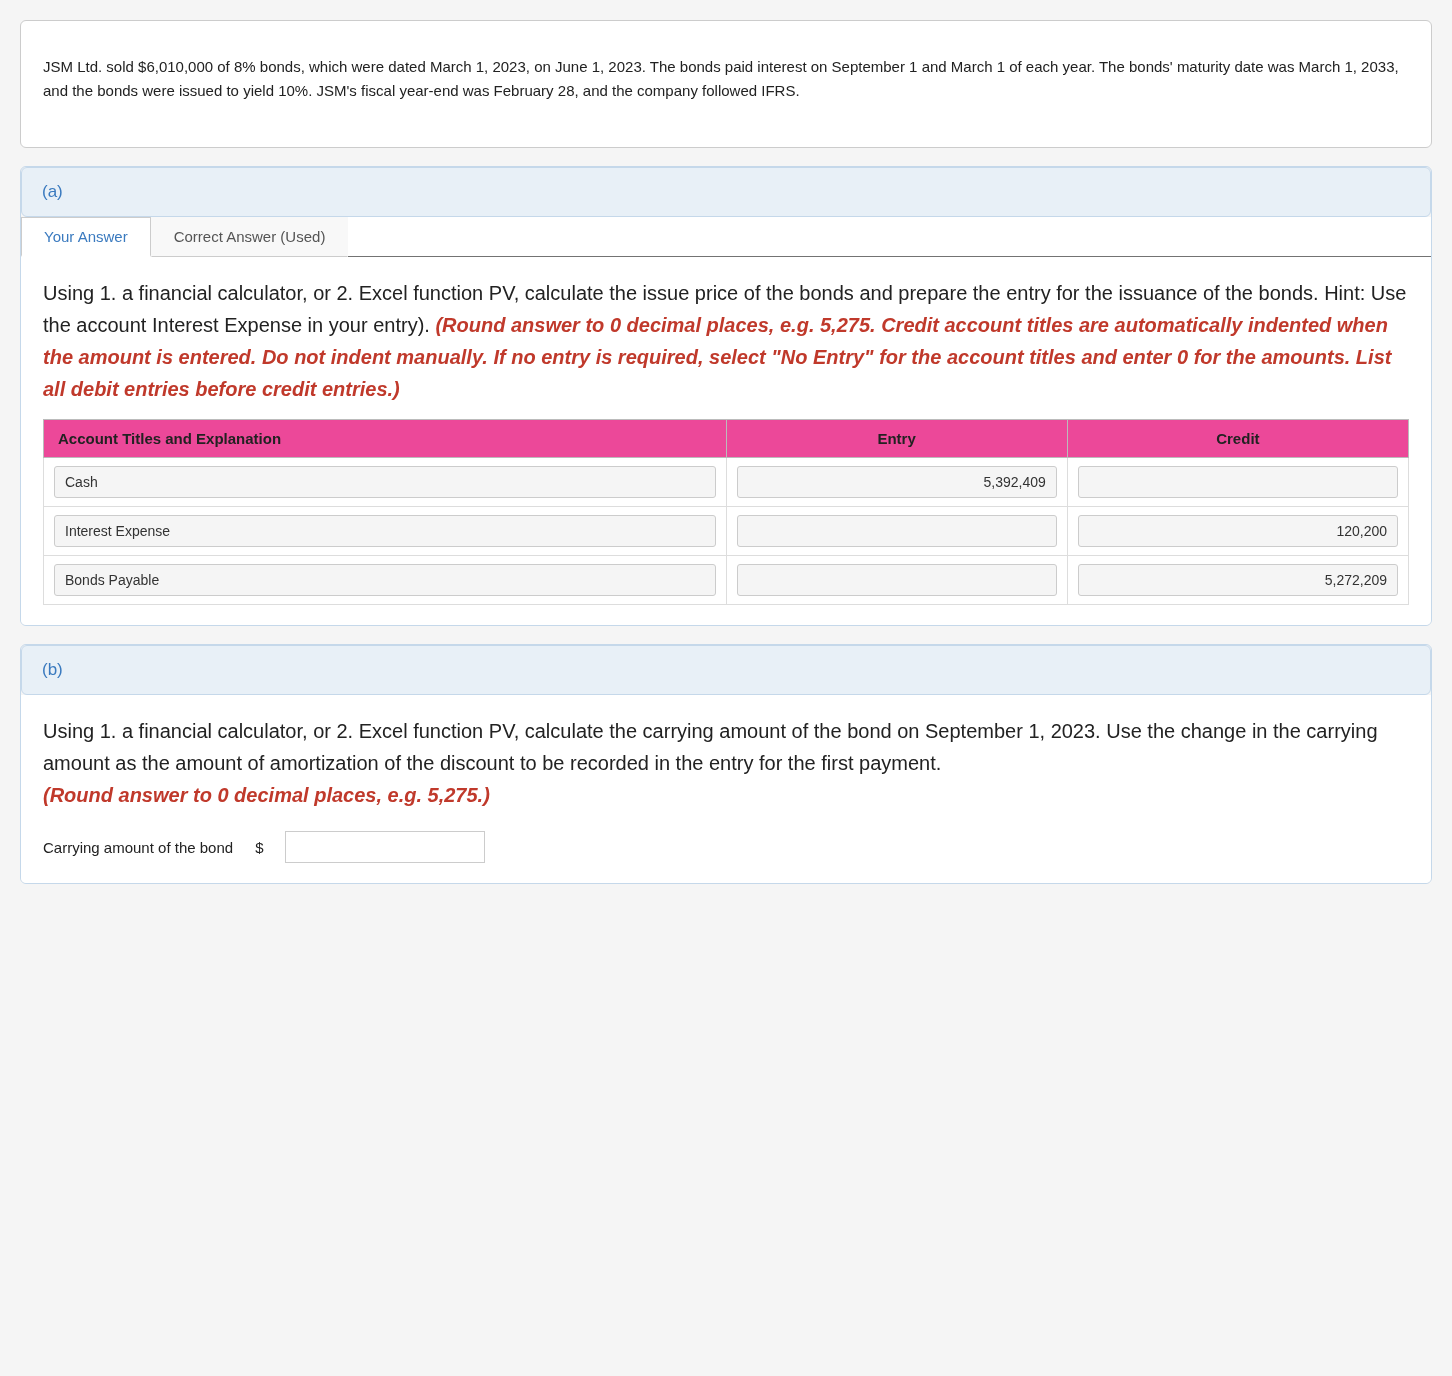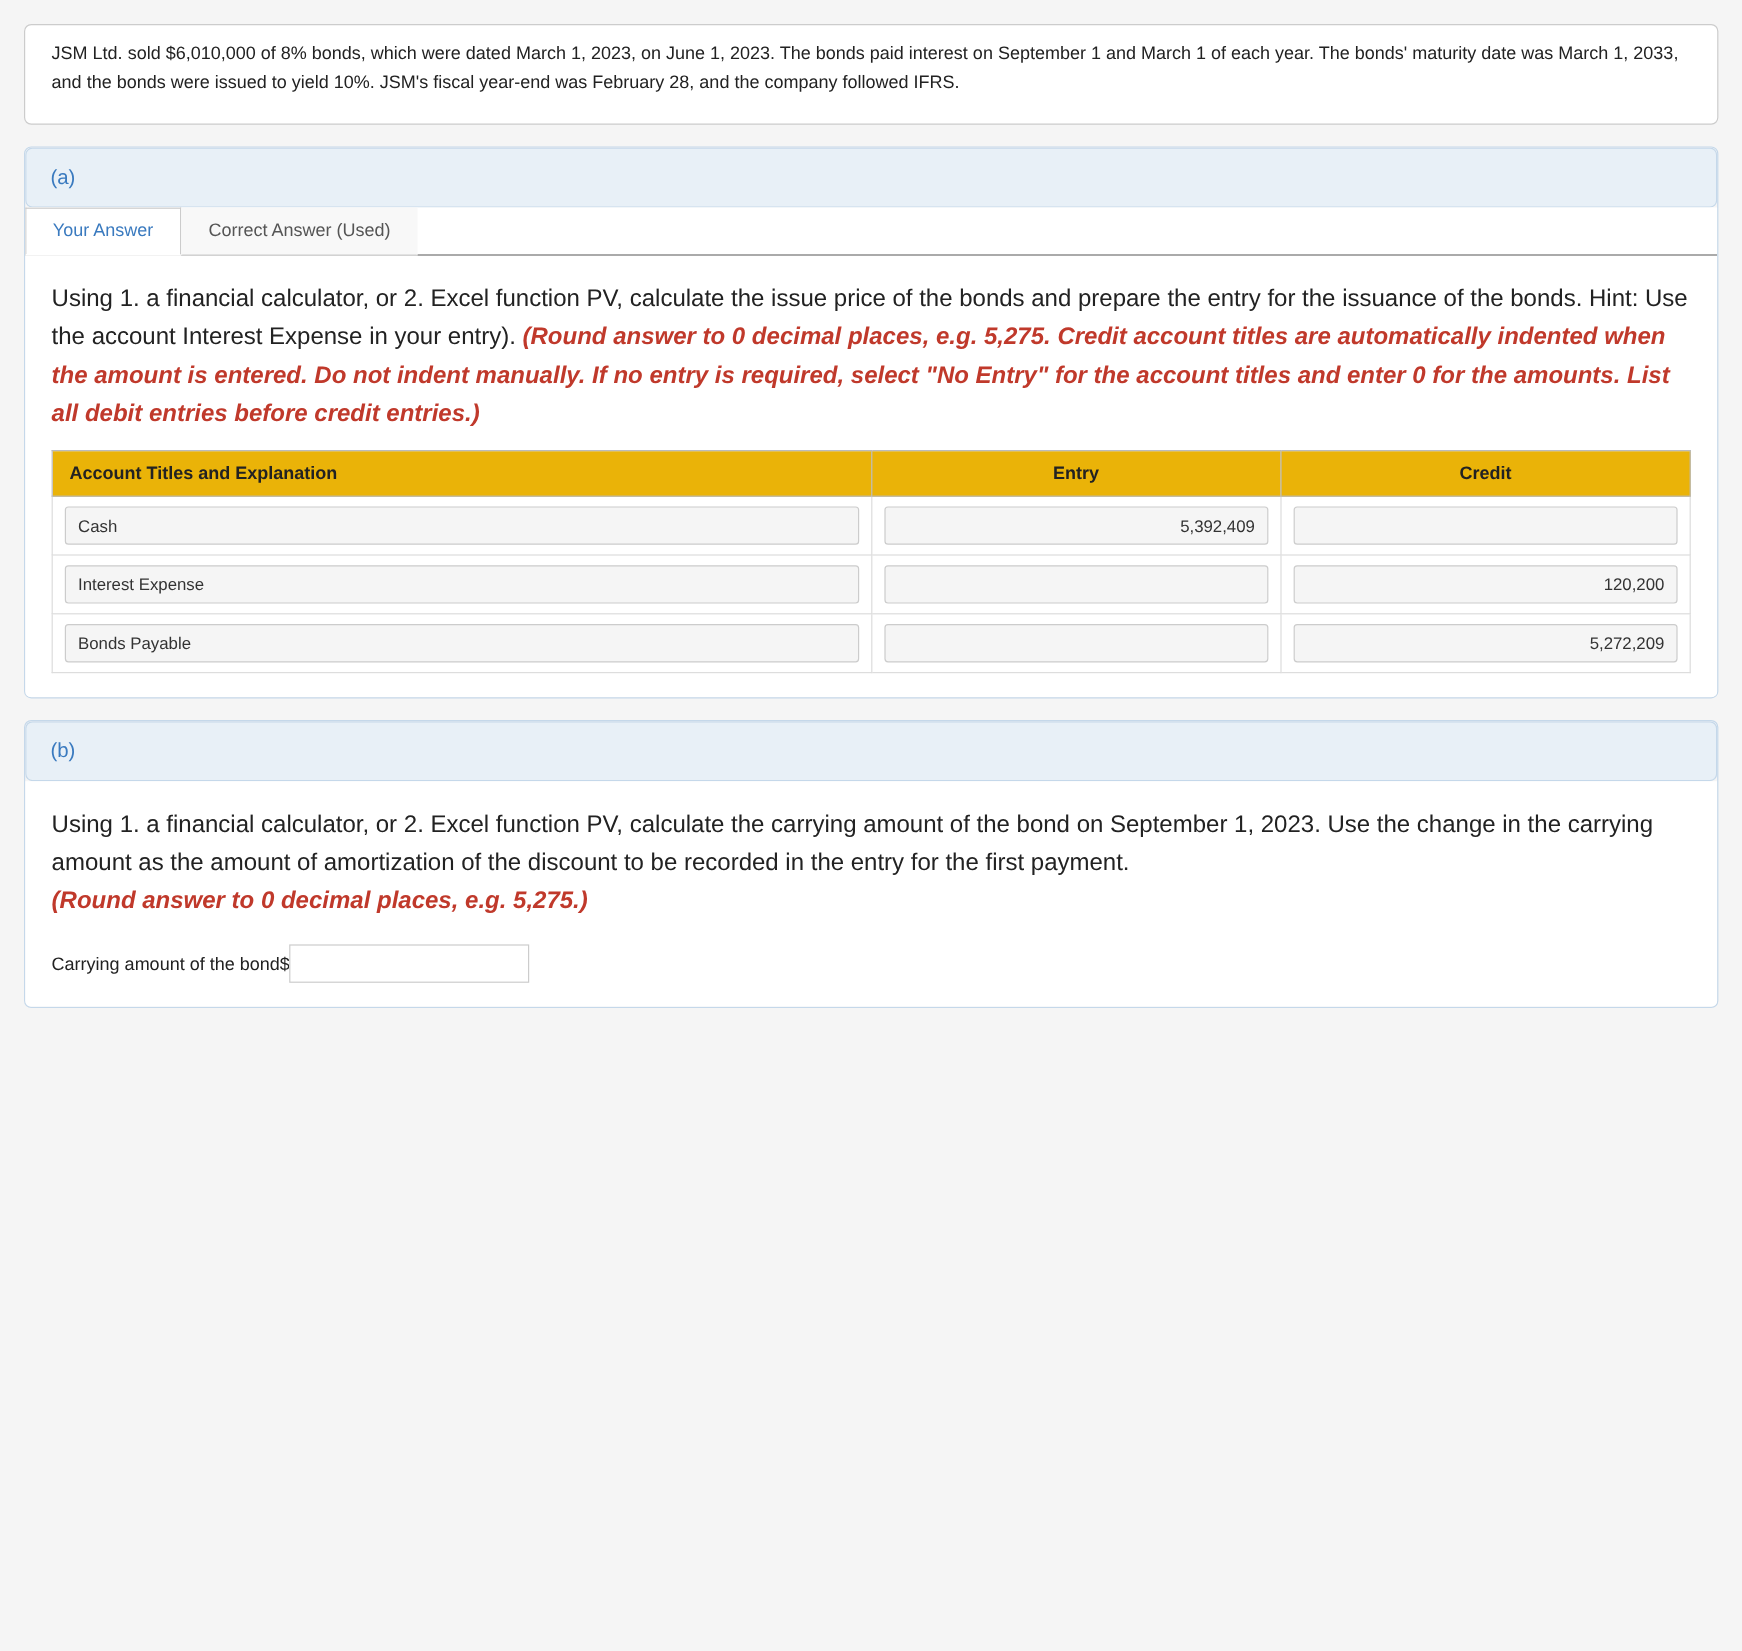--- a/index.html
+++ b/index.html
@@ -7,21 +7,21 @@
       font-family: Arial, sans-serif;
       font-size: 15px;
       background: #f5f5f5;
       padding: 20px;
       color: #222;
     }
     .card {
       background: #fff;
       border: 1px solid #ccc;
       border-radius: 6px;
-      padding: 12px 22px;
+      padding: 34px 22px;
       margin-bottom: 18px;
     }
     .section-header {
       background: #e8f0f7;
       border: 1px solid #c5d8ea;
       border-radius: 6px;
       padding: 14px 20px;
       margin-bottom: 0;
     }
     .section-label {
@@ -77,21 +77,21 @@
       color: #c0392b;
       font-style: italic;
       font-weight: bold;
     }
     .journal-table {
       width: 100%;
       border-collapse: collapse;
       margin-top: 10px;
     }
     .journal-table thead th {
-      background: #eab308;
+      background: #ec4899;
       border: 1px solid #bbb;
       padding: 10px 14px;
       font-weight: bold;
       font-size: 15px;
     }
     .journal-table thead th:first-child {
       text-align: left;
       width: 50%;
     }
     .journal-table thead th:nth-child(2),
@@ -117,21 +117,21 @@
       text-align: right;
     }
     .question-text {
       line-height: 1.6;
       font-size: 15px;
       margin-bottom: 10px;
     }
     .carrying-amount-row {
       display: flex;
       align-items: center;
-      gap: 0;
+      gap: 22px;
       margin-top: 20px;
     }
     .carrying-label {
       font-size: 15px;
     }
     .dollar-sign {
       font-size: 15px;
     }
     .carrying-input {
       border: 1px solid #ccc;

